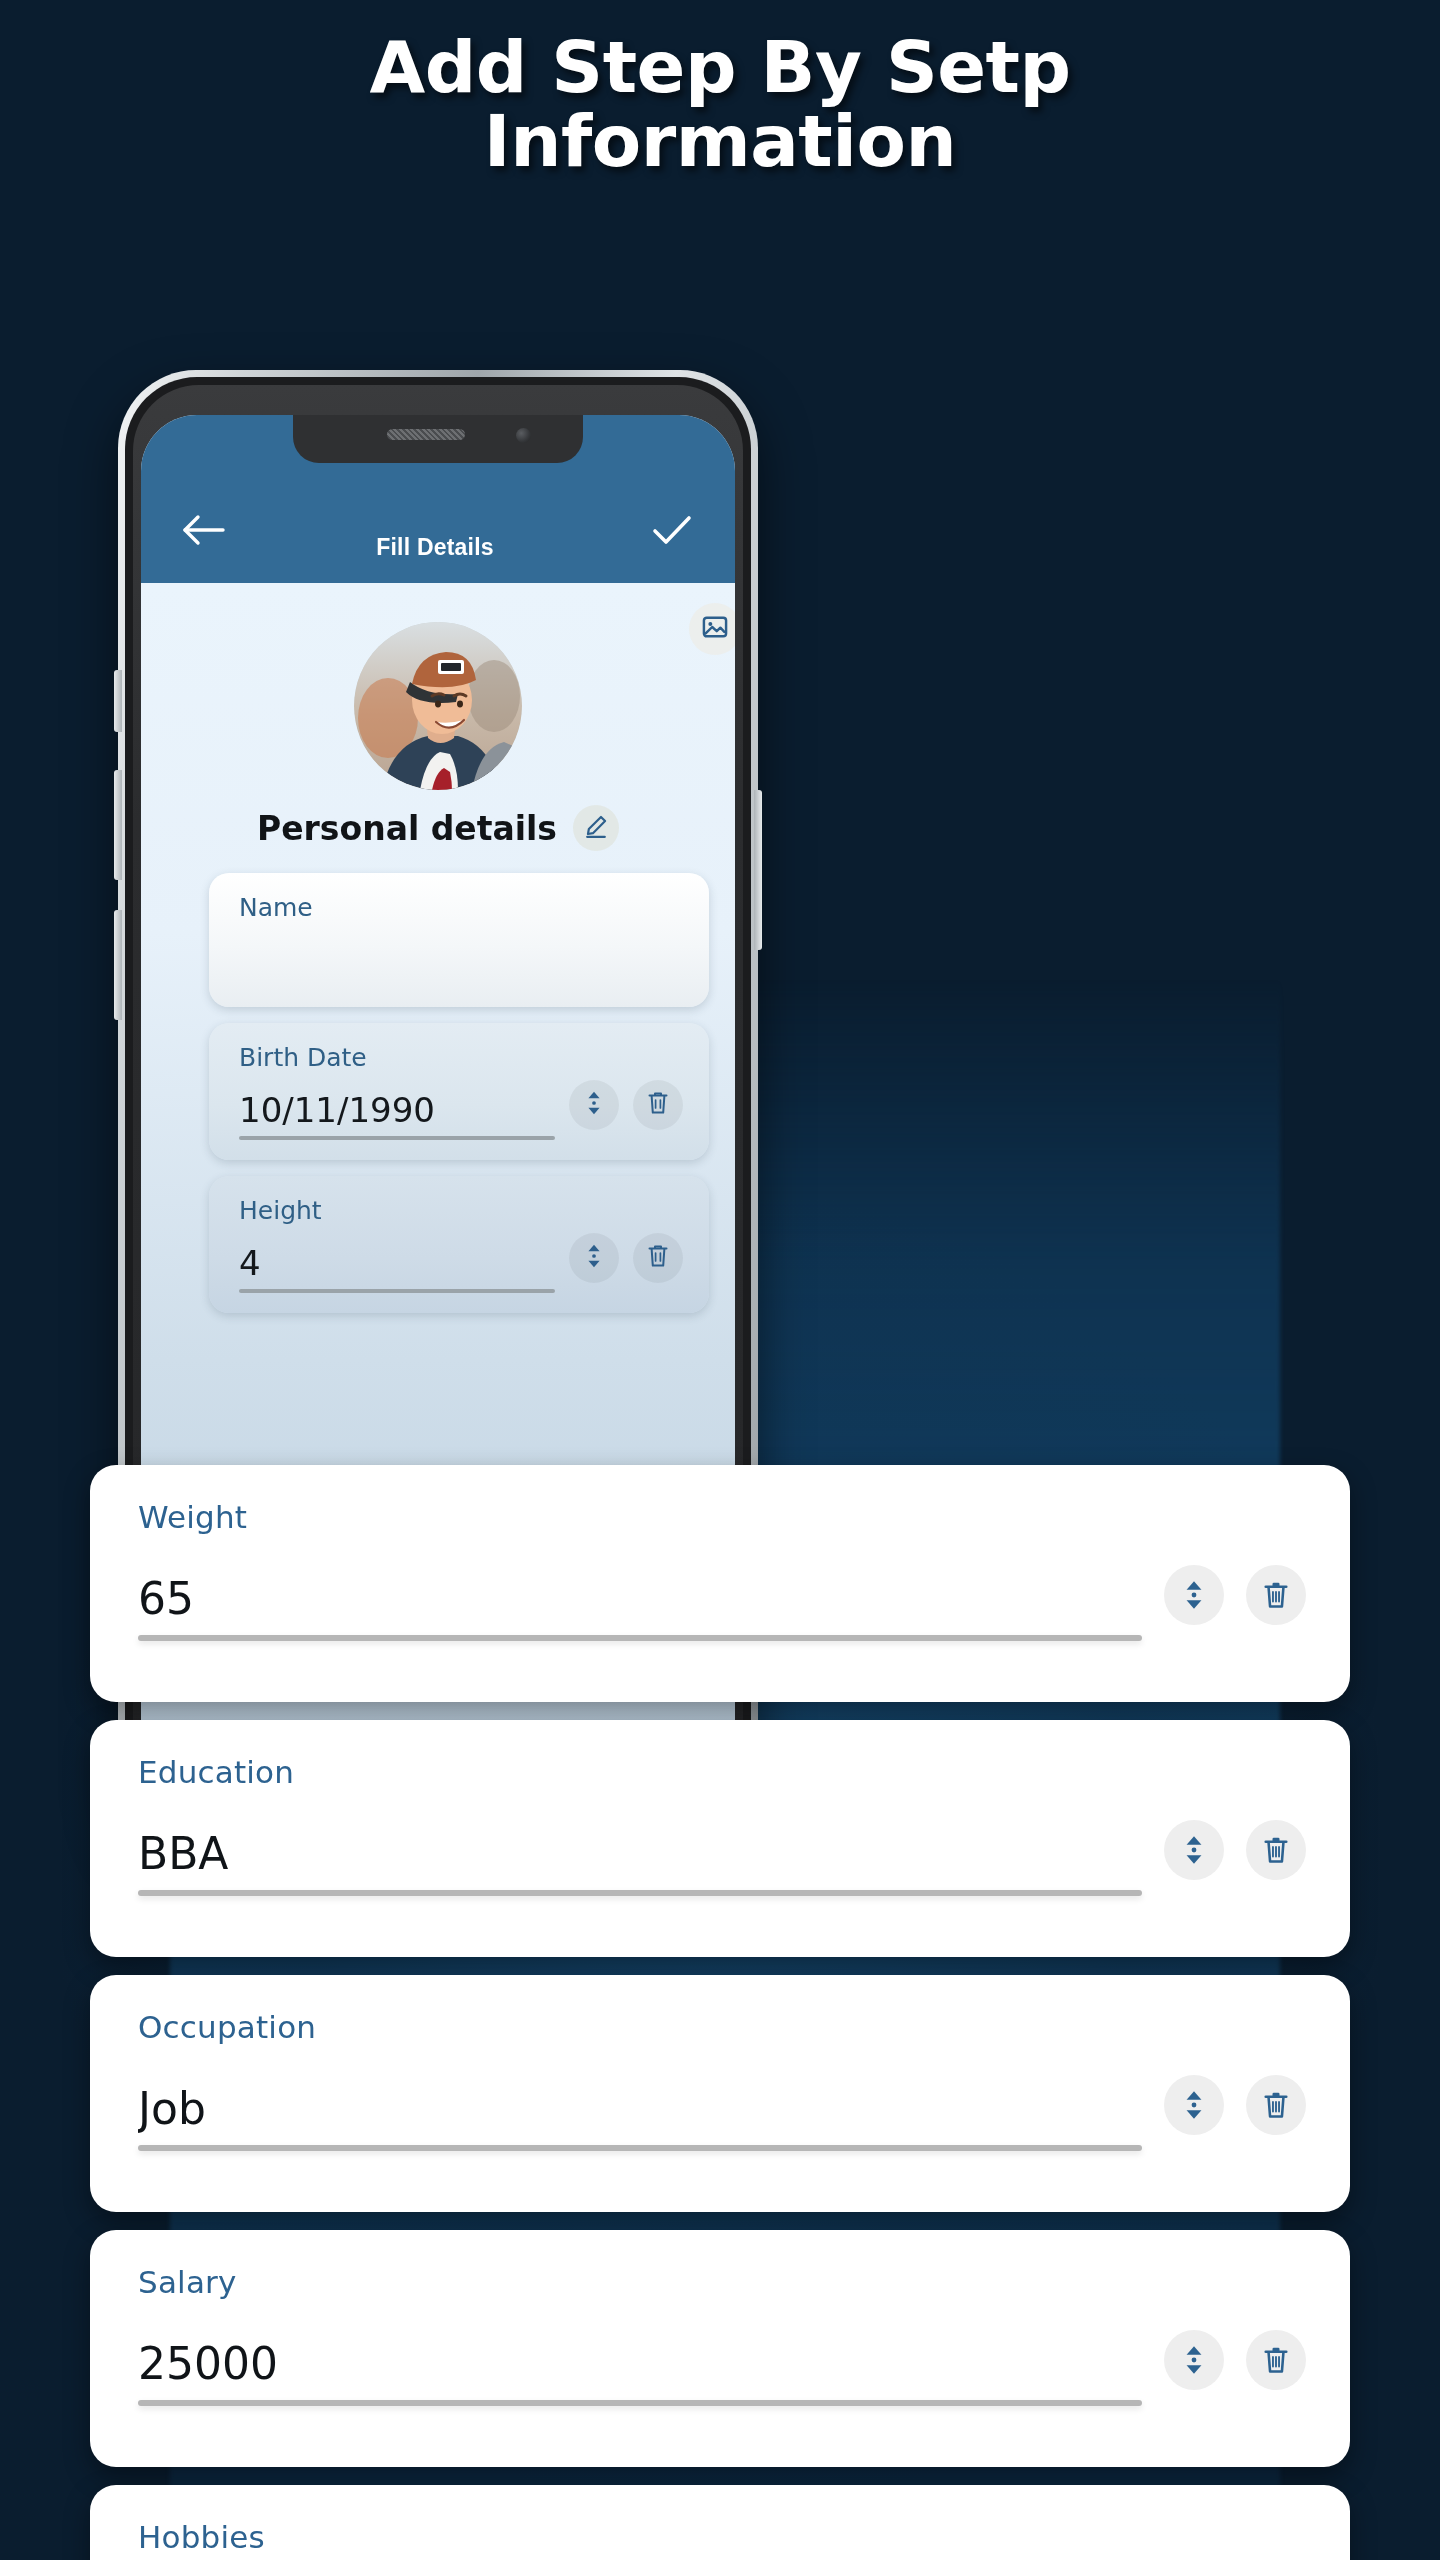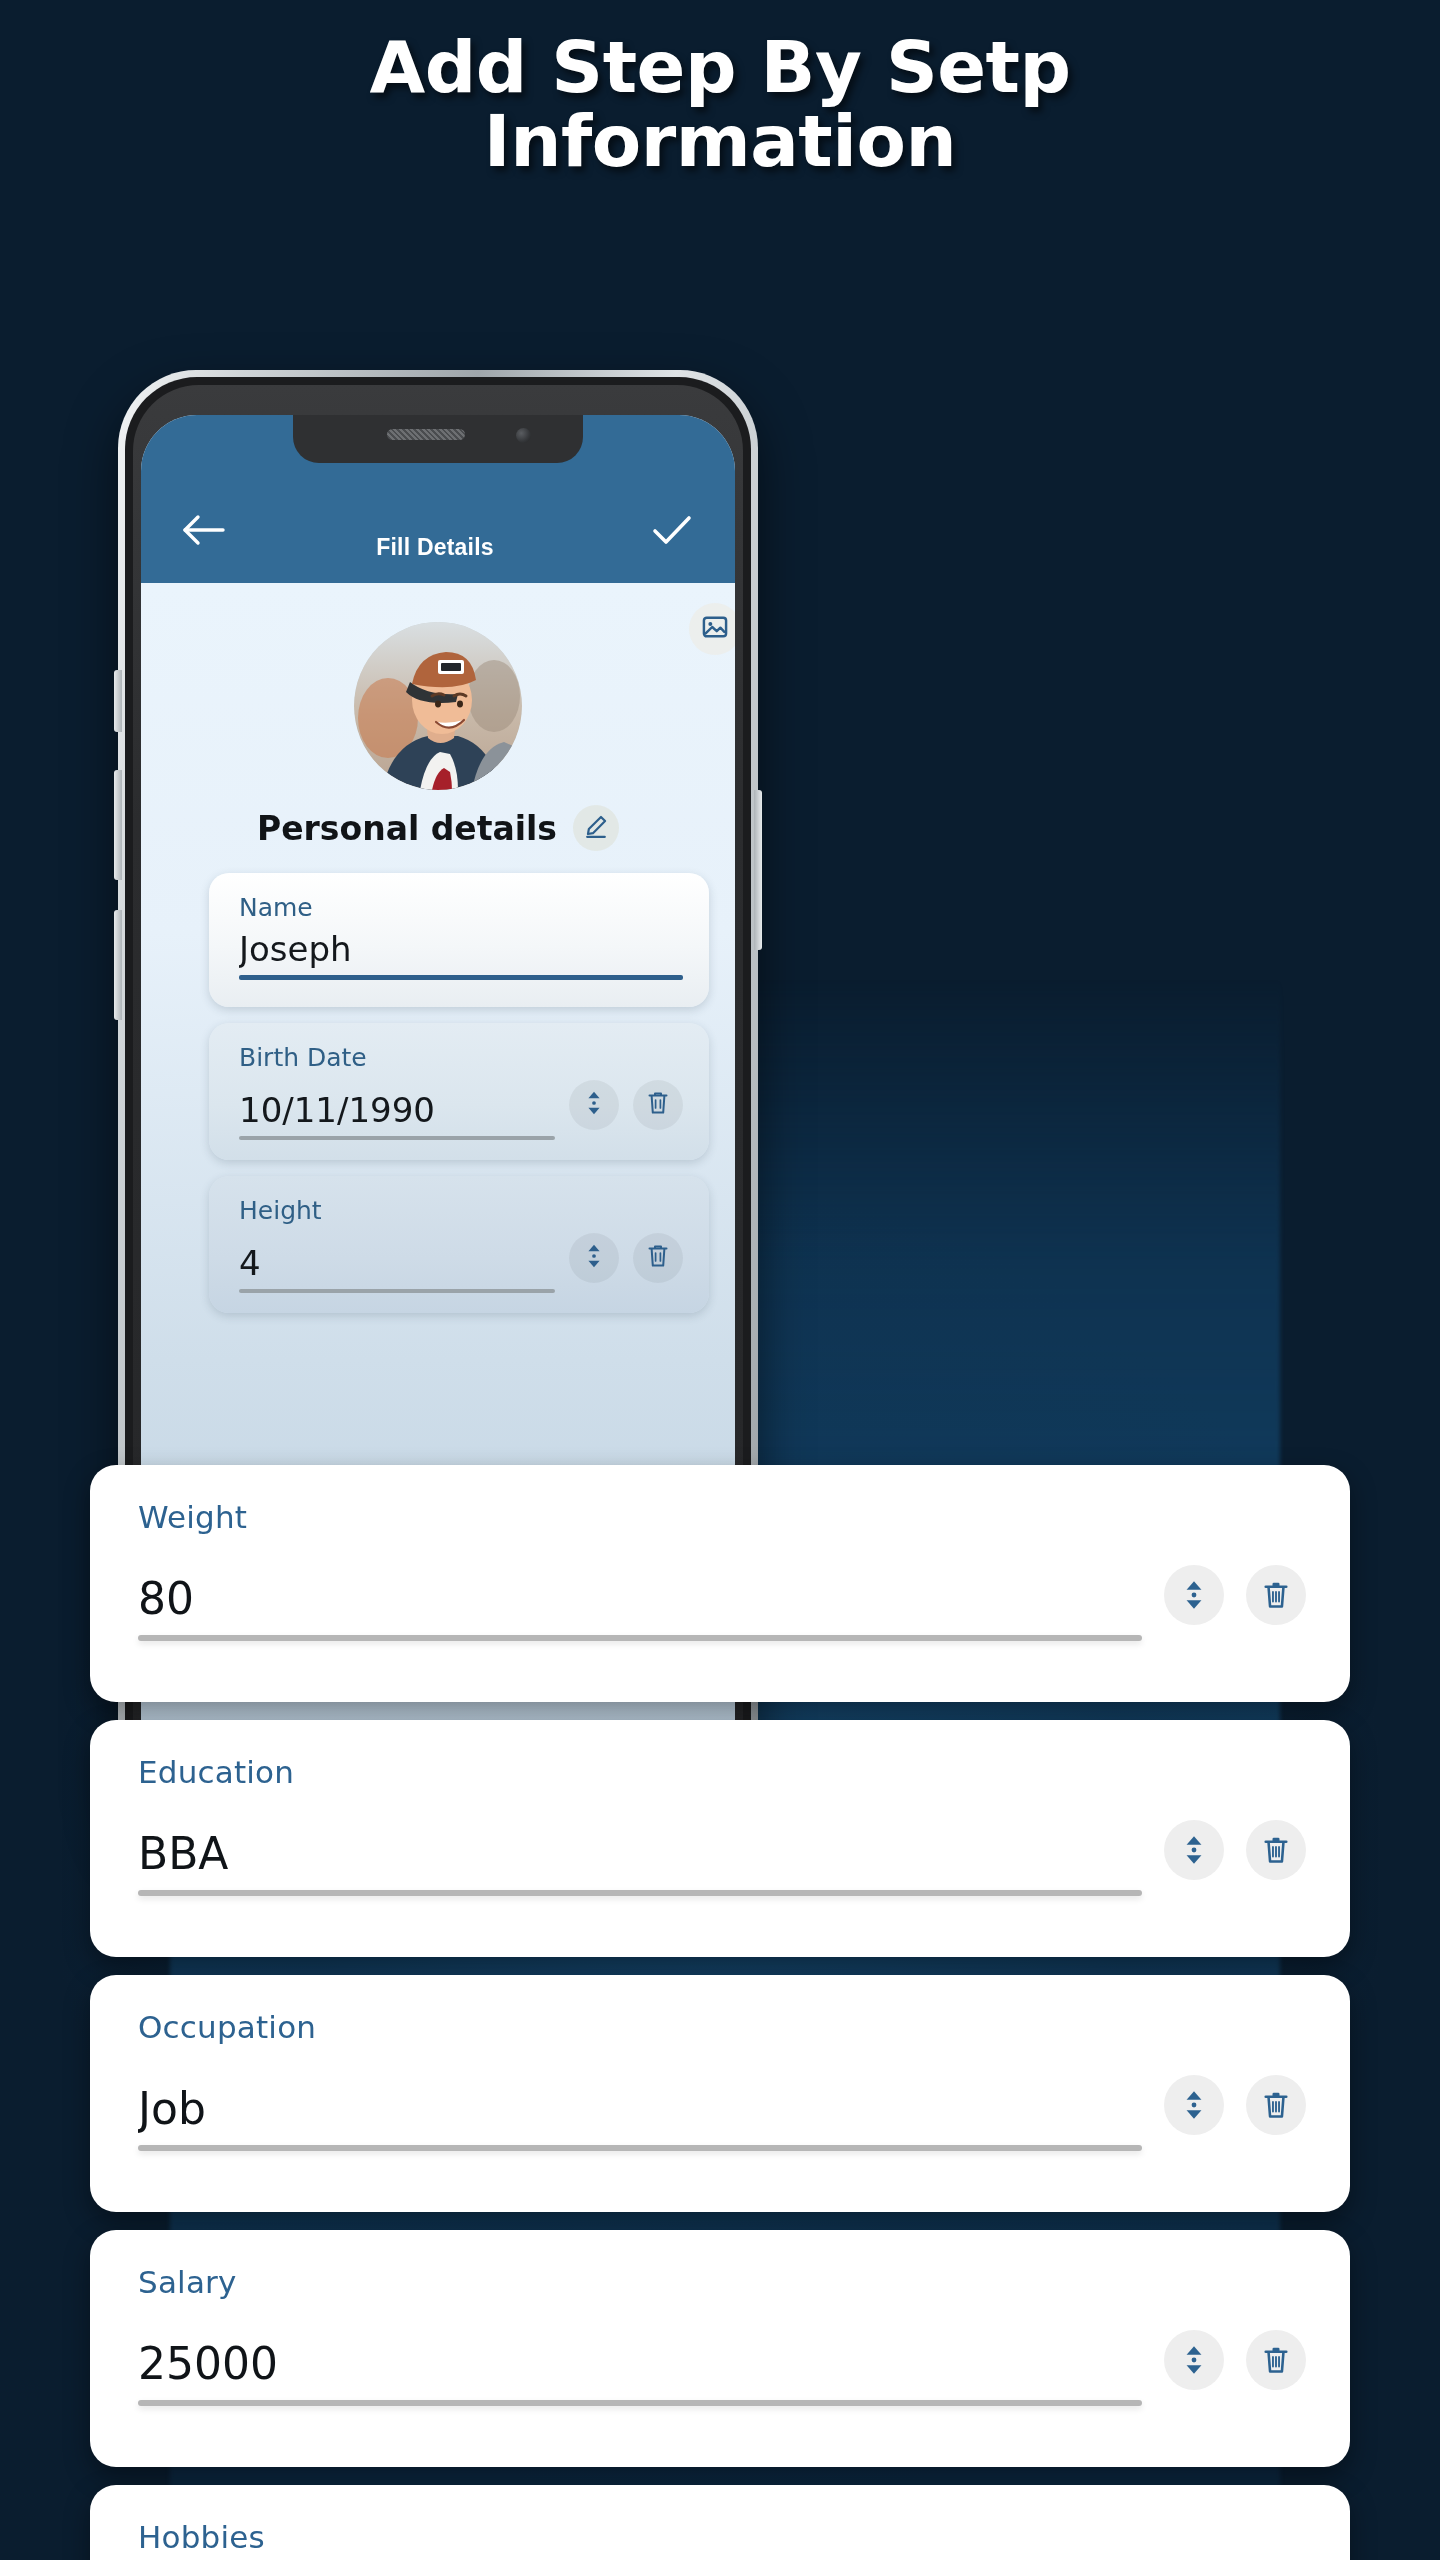--- a/index.html
+++ b/index.html
@@ -473,26 +473,20 @@
                 <path d="M4 22 H20" stroke="#2d5f8c" stroke-width="2.2" stroke-linecap="round"></path>
               </svg>
             </span>
           </div>
         </div>
 
         <div class="inphone-list">
 
           <div class="field-card">
             <div class="field-label">Name</div>
-            <div class="field-row">
-              <div class="field-input-wrap">
-                <div class="field-value">Joseph</div>
-                <div class="field-underline focus"></div>
-              </div>
-            </div>
           </div>
 
           <div class="field-card tint1">
             <div class="field-label">Birth Date</div>
             <div class="field-row">
               <div class="field-input-wrap">
                 <div class="field-value">10/11/1990</div>
                 <div class="field-underline"></div>
               </div>
               <div class="icon-btn">
@@ -551,21 +545,21 @@
     </div>
   </div>
 </div>
 
 <div class="overlay-cards">
 
   <div class="ov-card">
     <div class="ov-label">Weight</div>
     <div class="ov-row">
       <div class="ov-input-wrap">
-        <div class="ov-value">80</div>
+        <div class="ov-value">65</div>
         <div class="ov-underline"></div>
       </div>
       <div class="ov-icon-btn">
         <span>
           <svg width="28" height="32" viewBox="0 0 24 28" fill="none">
             <path d="M12 2 L18.5 9.5 H5.5 Z" fill="#2d6290"></path>
             <path d="M12 26 L5.5 18.5 H18.5 Z" fill="#2d6290"></path>
             <circle cx="12" cy="14" r="2.1" fill="#2d6290"></circle>
           </svg>
         </span>

